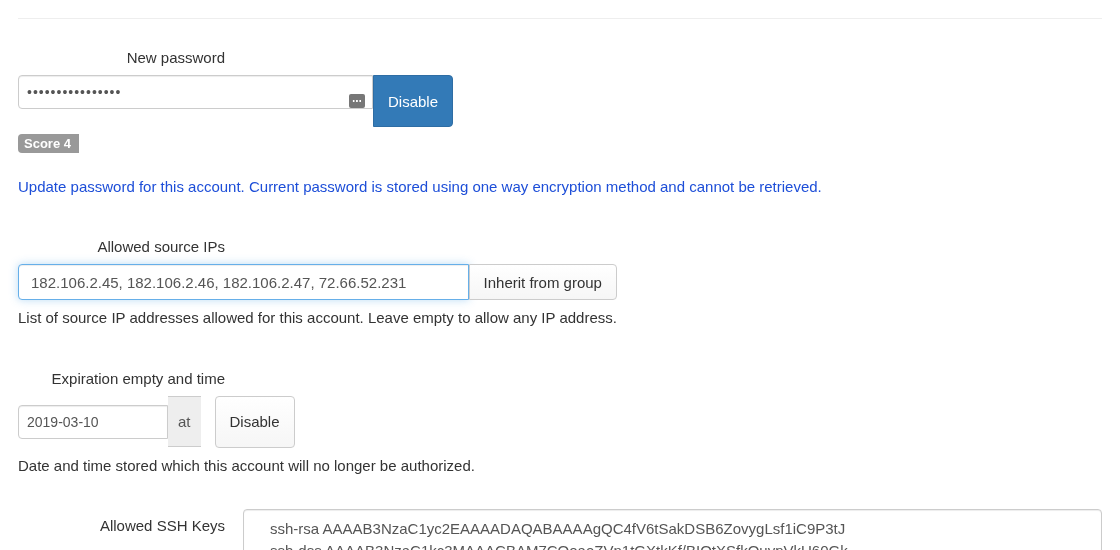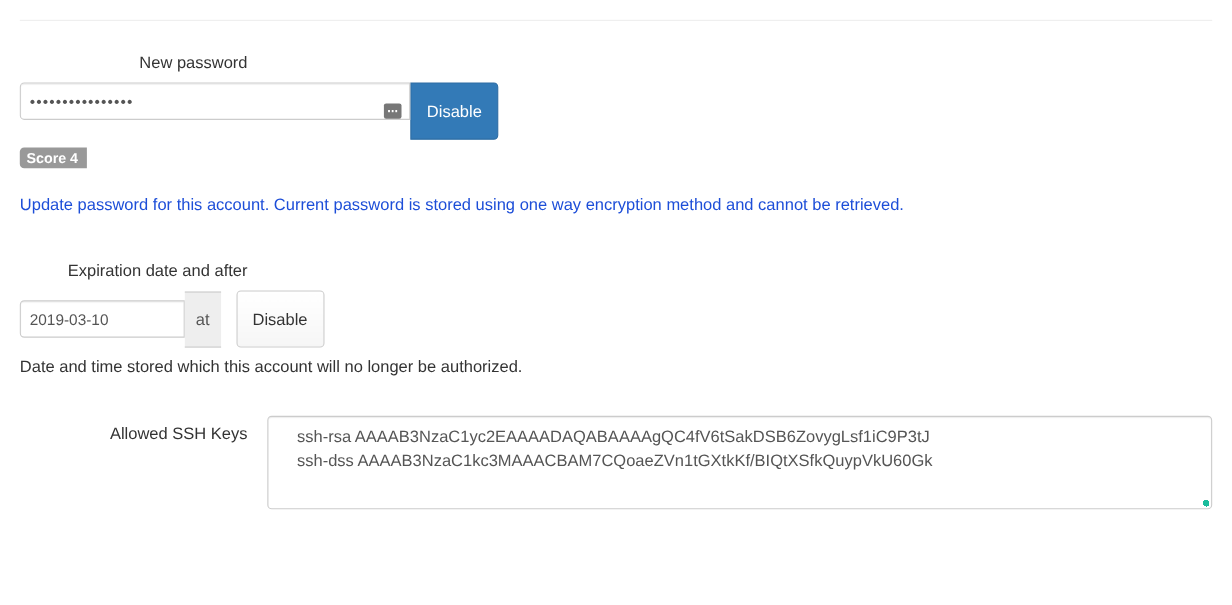--- a/index.html
+++ b/index.html
@@ -262,23 +262,33 @@
         <button class="btn btn-primary">Disable</button>
       </div>
       <div class="strength-row">
         <span class="score-badge">Score 4</span>
         <span class="strength-bar"></span>
       </div>
       <div class="help-text">Update password for this account. Current password is stored using one way encryption method and cannot be retrieved.</div>
     </div>
   </div>
 
-
   <div class="form-row row-gap-lg">
-    <div class="form-label">Expiration date and after</div>
+    <div class="form-label">Allowed source IPs</div>
+    <div class="form-content">
+      <div class="ips-group">
+        <input type="text" class="ips-input" value="182.106.2.45, 182.106.2.46, 182.106.2.47, 72.66.52.231" style="">
+        <button class="btn btn-default btn-inherit">Inherit from group</button>
+      </div>
+      <div class="help-text-small">List of source IP addresses allowed for this account. Leave empty to allow any IP address.</div>
+    </div>
+  </div>
+
+  <div class="form-row row-gap-lg">
+    <div class="form-label">Expiration empty and time</div>
     <div class="form-content">
       <div class="exp-group">
         <input type="text" class="input-text exp-date" value="2019-03-10" style="">
         <span class="addon-at">at</span>
         <button class="btn btn-default btn-disable-exp">Disable</button>
       </div>
       <div class="help-text-small">Date and time stored which this account will no longer be authorized.</div>
     </div>
   </div>
 

